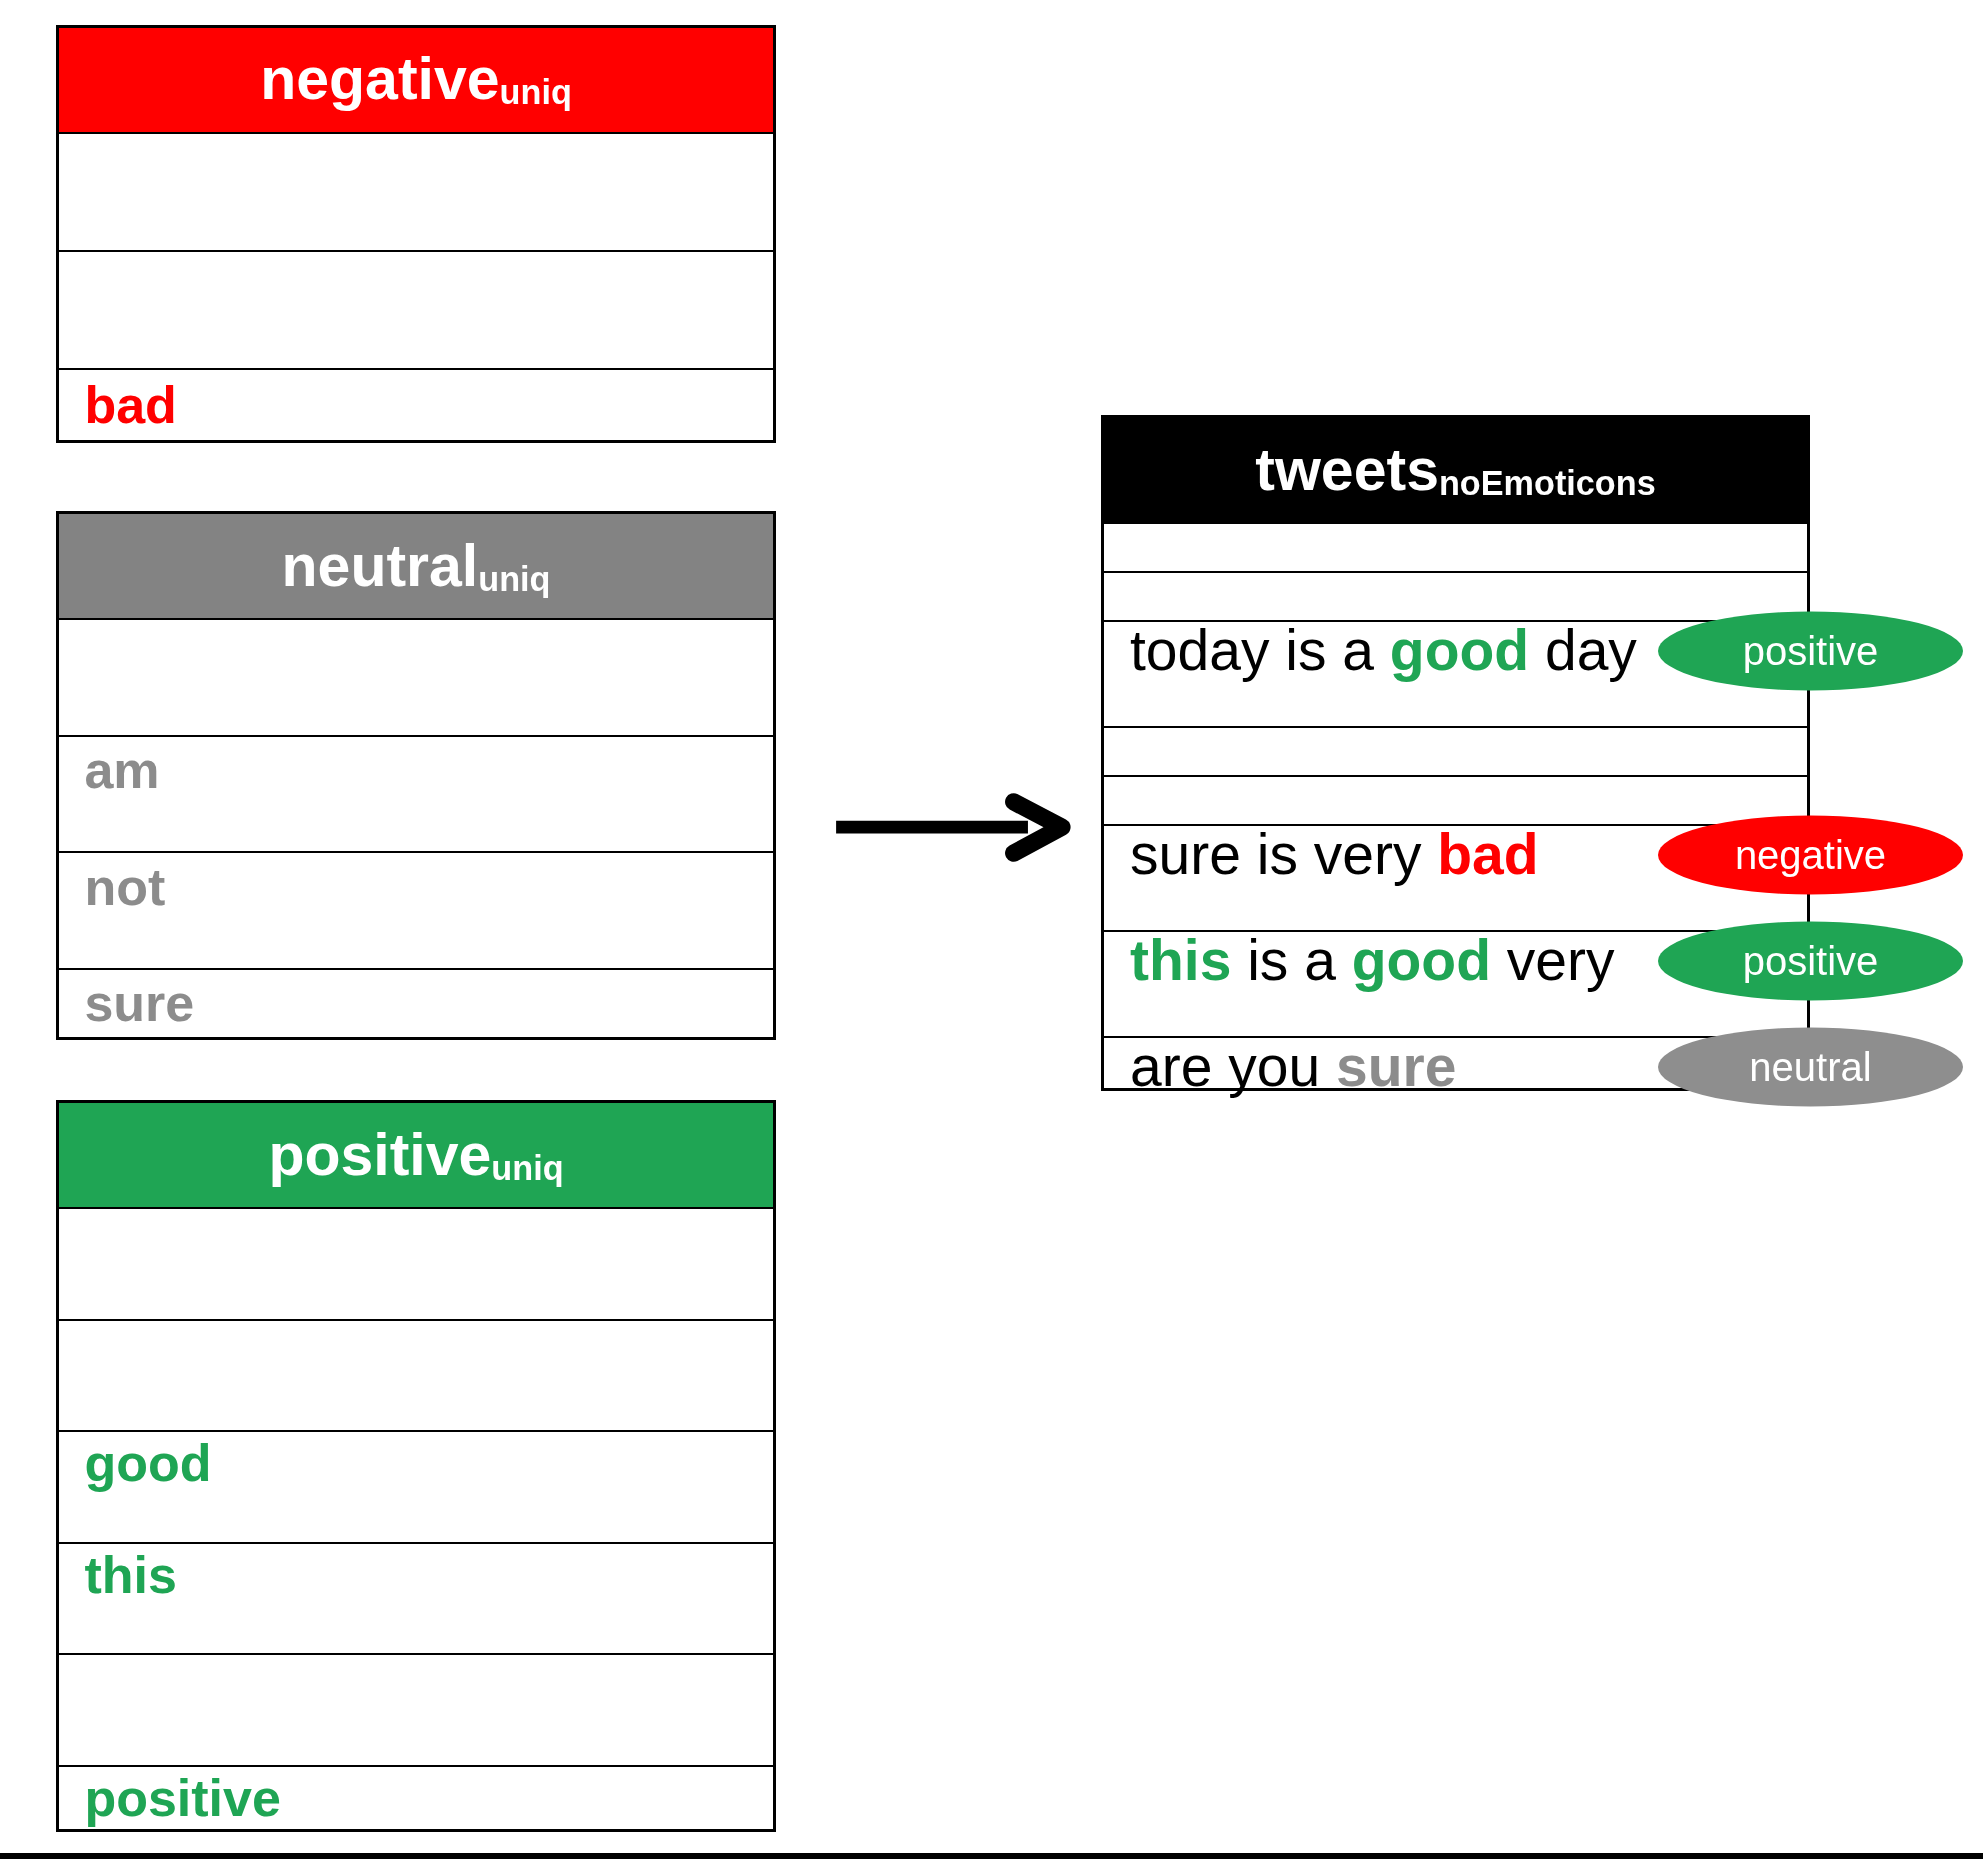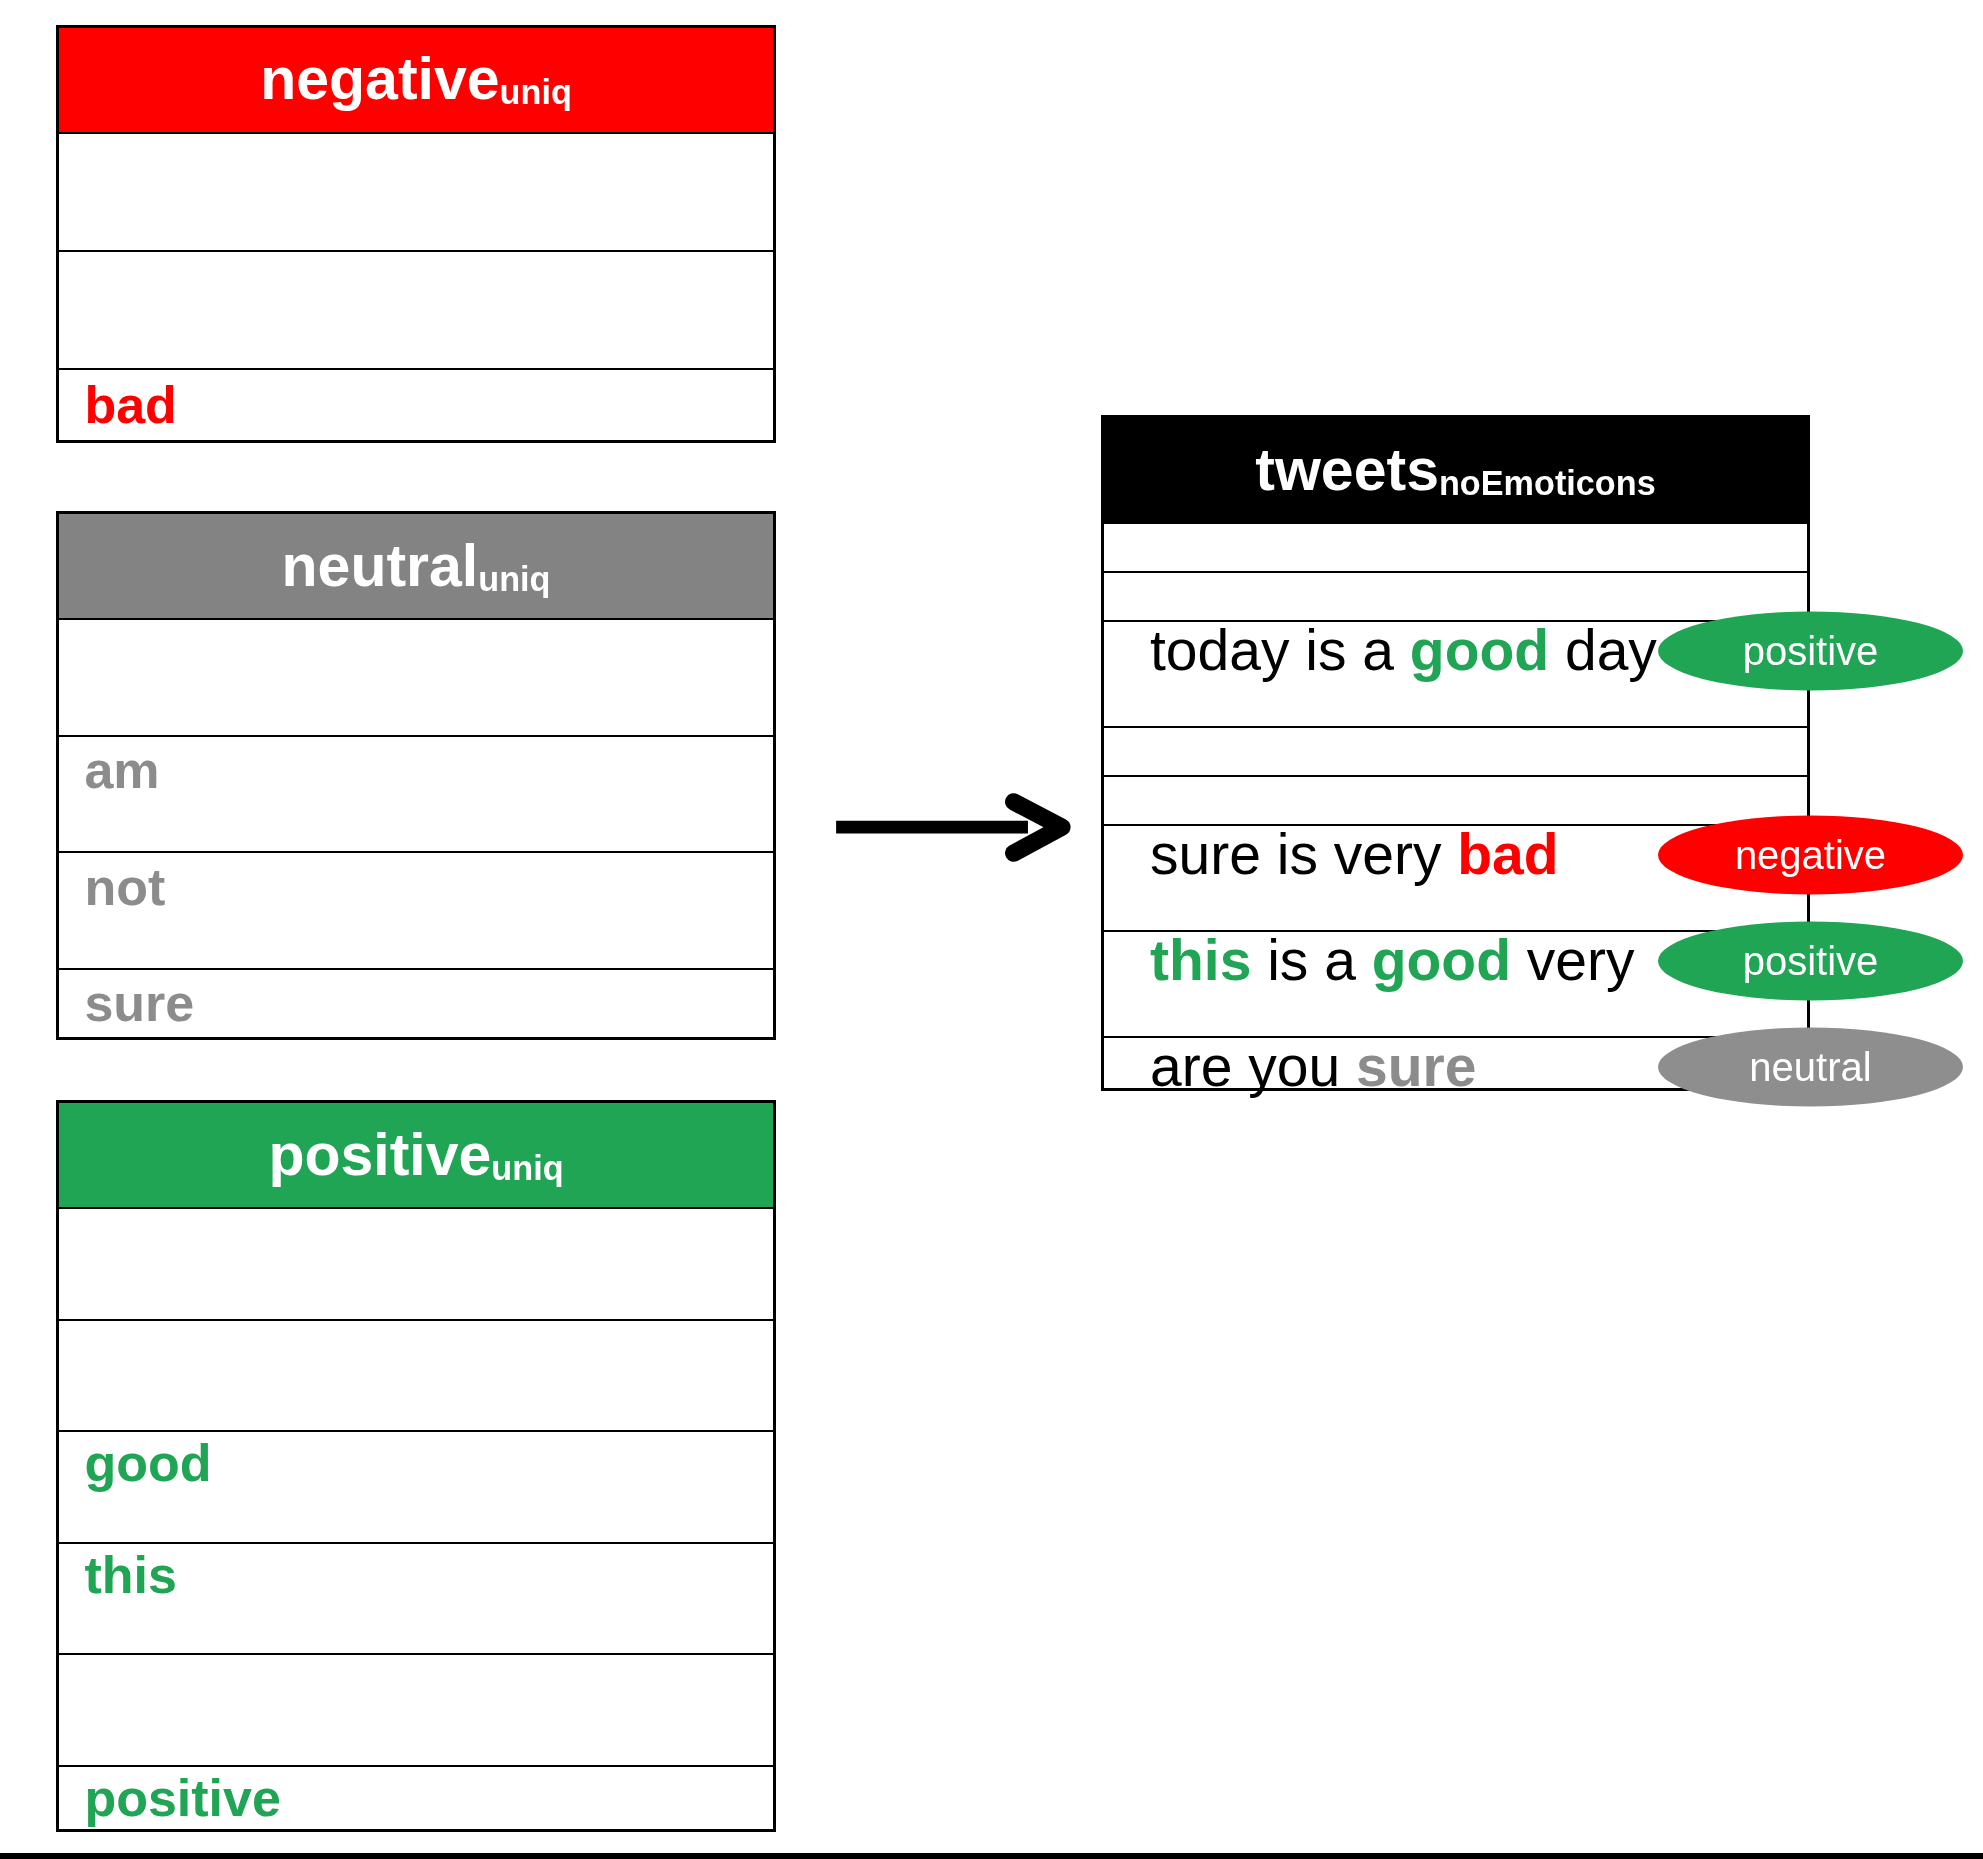--- a/index.html
+++ b/index.html
@@ -41,21 +41,21 @@
     flex:1 1 0;
     border-top:2.4px solid #000;
     display:flex;
     align-items:center;
     padding-left:25.4px;
     position:relative;
     box-sizing:border-box;
   }
   .word{font-weight:bold;font-size:52px;line-height:1;}
   
-  #tweets .row{padding-left:46px;}
+  #tweets .row{padding-left:26px;}
   .tweettext{font-size:57px;line-height:1;color:#000;white-space:pre;}
   .seg{white-space:pre;}
   .seg-b{font-weight:bold;}
   .badge{
     position:absolute;
     right:-156px;
     top:50%;
     transform:translateY(-50%);
     width:305px;
     height:79px;

